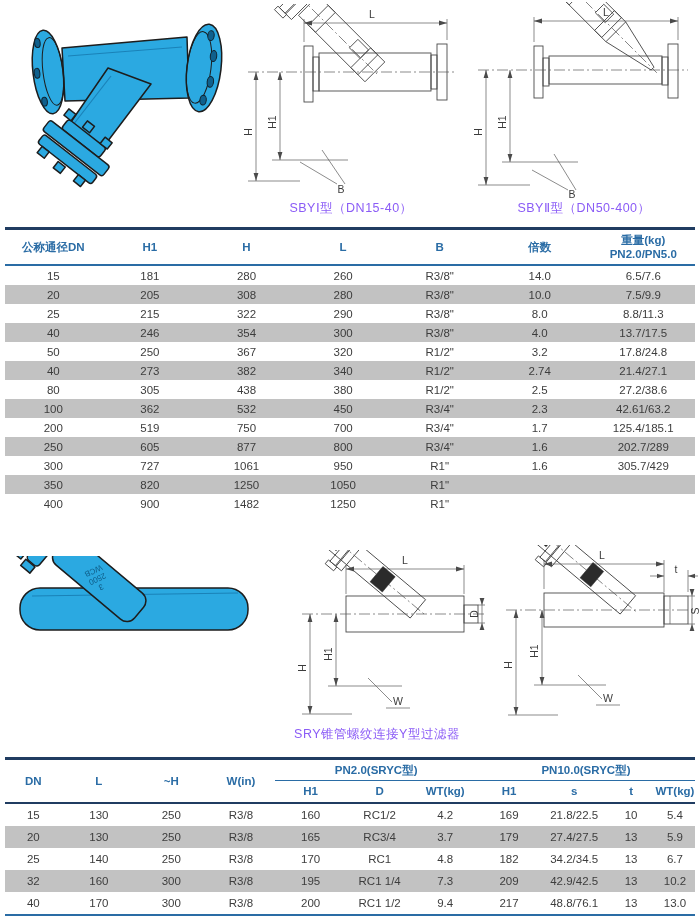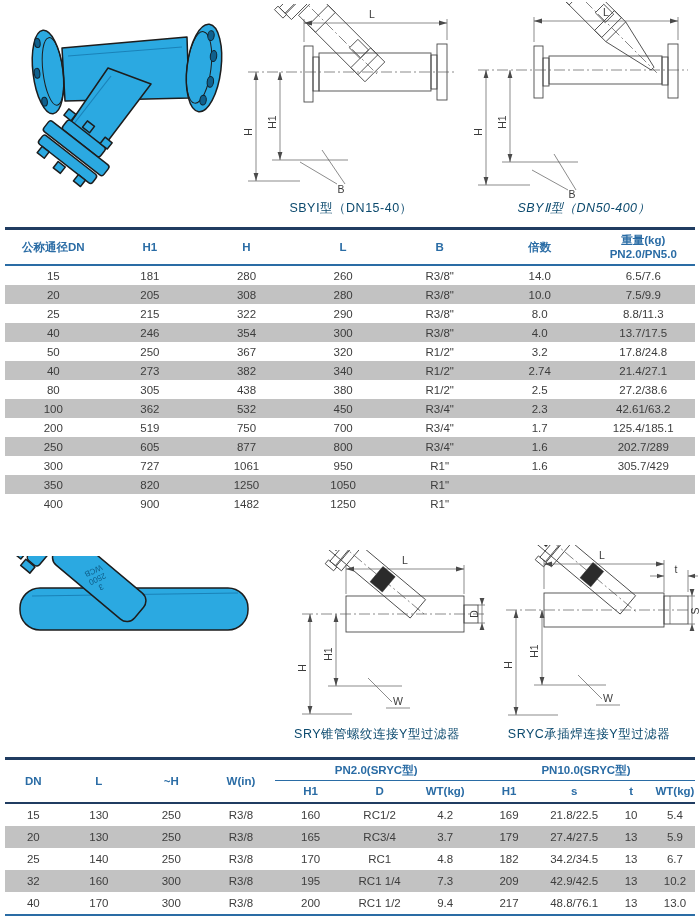--- a/index.html
+++ b/index.html
@@ -1,19 +1,19 @@
 <!DOCTYPE html>
 <html><head>
 <meta charset="utf-8">
 <style>
   html,body{margin:0;padding:0;background:#e8e8e8;}
   #page{position:relative;width:700px;height:923px;background:#ffffff;margin:0 auto;
         font-family:"Liberation Sans",sans-serif;overflow:hidden;}
   .abs{position:absolute;}
-  .caption{position:absolute;text-align:center;font-size:12.5px;color:#0c4a6e;letter-spacing:.5px;}
+  .caption{position:absolute;text-align:center;font-size:12.5px;color:#8b5cf6;letter-spacing:.5px;}
 
   
   svg .ln{stroke:#4a4a4a;stroke-width:.9;fill:none;}
   svg .thin{stroke:#5a5a5a;stroke-width:.7;fill:none;}
   svg .cl{stroke:#5a5a5a;stroke-width:.7;fill:none;stroke-dasharray:11 3 2 3;}
   svg .ar{fill:#4a4a4a;stroke:none;}
   svg .dim{fill:#3c3c3c;font-size:10.5px;font-family:"Liberation Sans",sans-serif;}
   svg .blk{fill:#2b2b2b;stroke:#2b2b2b;stroke-width:.5;}
   svg .blue{fill:#2BA9E1;stroke:#1d1d1d;stroke-width:1.5;stroke-linejoin:round;}
   svg .hole{fill:#0f608d;stroke:#10222e;stroke-width:1;}
@@ -168,21 +168,21 @@
       <rect class="ln" x="30" y="58" width="11" height="20"></rect>
       <rect class="ln" x="12" y="60" width="18" height="16"></rect>
       <rect class="ln" x="0" y="63" width="12" height="10"></rect>
     </g>
     <line class="thin" x1="60" y1="168" x2="96" y2="188"></line>
     <line class="thin" x1="104" y1="188" x2="82" y2="152"></line>
     <text class="dim" x="100" y="196" text-anchor="middle">B</text>
   </svg>
 
   <div class="caption" style="left:242px;top:200px;width:218px;">SBYⅠ型（DN15-40）</div>
-  <div class="caption" style="left:472px;top:200px;width:224px;font-style:italic;">SBYⅡ型（DN50-400）</div>
+  <div class="caption" style="left:472px;top:200px;width:224px;">SBYⅡ型（DN50-400）</div>
 
   <div class="t1-wrap">
     <table class="spec t1">
       <colgroup>
         <col style="width:14%">
           <col style="width:14%">
           <col style="width:14%">
         <col style="width:14%">
           <col style="width:14%">
           <col style="width:15%">
@@ -431,21 +431,20 @@
       <rect class="blk" x="29" y="57" width="9" height="16"></rect>
       <rect class="ln" x="-4" y="56" width="30" height="18"></rect>
       <rect class="ln" x="-20" y="53" width="16" height="24"></rect>
     </g>
     <line class="thin" x1="90" y1="130" x2="114" y2="154"></line>
     <line class="thin" x1="108" y1="160" x2="132" y2="160"></line>
     <text class="dim" x="120" y="157" text-anchor="middle">W</text>
   </svg>
 
   <div class="caption" style="left:262px;top:726px;width:230px;">SRY锥管螺纹连接Y型过滤器</div>
-  <div class="caption" style="left:478px;top:726px;width:222px;">SRYC承插焊连接Y型过滤器</div>
 
   <div class="t2-wrap">
     <table class="spec t2">
       <colgroup>
         <col style="width:8.2%">
           <col style="width:10.8%">
           <col style="width:10.2%">
           <col style="width:10%">
         <col style="width:10.2%">
           <col style="width:9.8%">

